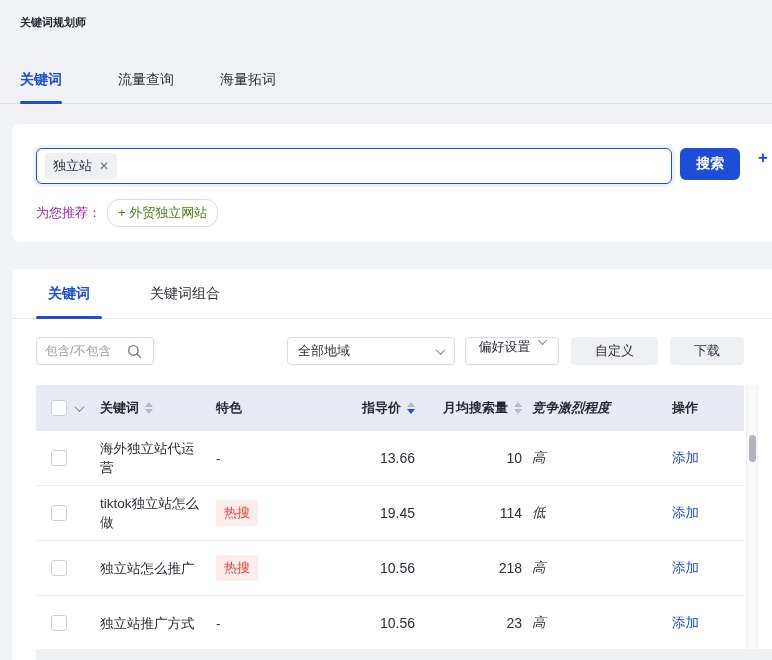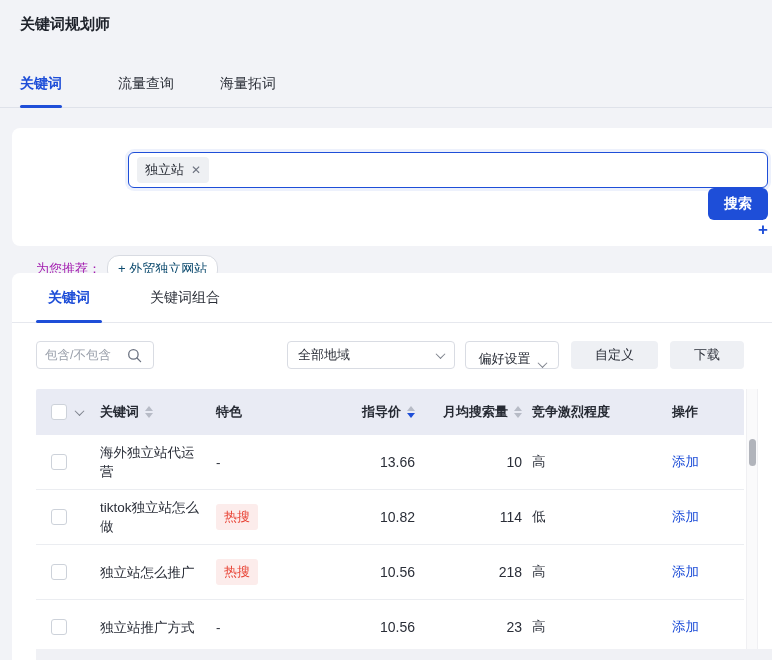--- a/index.html
+++ b/index.html
@@ -3,76 +3,76 @@
 <meta charset="utf-8">
 <style>
   * { margin:0; padding:0; box-sizing:border-box; }
   html,body { background:#e9eaee; }
   body { font-family:"Liberation Sans","DejaVu Sans",sans-serif; }
   .screen{
     position:relative; width:772px; height:660px; overflow:hidden;
     background:var(--page-bg,#f2f3f7); color:#23262d;
   }
   
-  .page-title{ padding:15px 0 0 20px; font-size:15px; font-weight:700; color:#1e222a; }
+  .page-title{ padding:15px 0 0 20px; font-size:11px; font-weight:700; color:#1e222a; }
   .main-tabs{ display:flex; align-items:flex-end; margin-top:41px; border-bottom:1px solid #dfe2ea; padding-left:20px; }
   .main-tab{ position:relative; font-size:14px; color:#2b2f38; padding-bottom:14px; cursor:pointer; }
   .main-tab + .main-tab{ margin-left:56px; }
   .main-tab:nth-child(3){ margin-left:46px; }
   .main-tab.active{ color:var(--accent,#1e4ed8); font-weight:700; }
   .main-tab.active::after{ content:""; position:absolute; left:0; right:0; bottom:-1px; height:3px; background:var(--accent,#1e4ed8); border-radius:2px; }
   
   .card{ background:#fff; border-radius:8px; margin-left:12px; width:780px; }
   .card-search{ margin-top:20px; height:118px; padding:24px 24px 0 24px; }
-  .search-row{ display:flex; align-items:flex-end;flex-direction:column; }
+  .search-row{ display:flex; align-items:flex-start; }
   .search-input-box{
     display:flex; align-items:center; width:640px; height:36px;
     border:1.5px solid var(--accent,#1e4ed8); border-radius:6px; background:#fff;
     box-shadow:0 0 0 3px rgba(30,78,216,.08); padding:0 10px 0 8px;
   }
   .tag{ display:inline-flex; align-items:center; background:#eef0f3; border-radius:4px; padding:4px 8px; font-size:13px; color:#2b2f38; white-space:nowrap; }
   .tag-x{ margin-left:7px; color:#6f7582; font-size:12px; cursor:pointer; }
   .search-input-box input{ flex:1; border:none; outline:none; margin-left:9px; font-size:14px; color:#23262d; font-family:inherit; background:transparent; }
   .search-input-box input::placeholder{ color:#a6abb6; }
   .btn-search{
     margin-left:8px; width:60px; height:32px; background:var(--accent,#1e4ed8); color:#fff;
     border:none; border-radius:6px; font-size:14px; font-weight:600; cursor:pointer; font-family:inherit;
   }
   .plus-edge{ margin-left:18px; color:var(--accent,#1e4ed8); font-size:17px; font-weight:600; cursor:pointer; }
   .recommend-row{ display:flex; align-items:center; margin-top:15px; }
   .recommend-label{ font-size:13px; color:#a21caf; }
   .recommend-chip{
     margin-left:6px; display:inline-flex; align-items:center; border:1px solid #d8dbe2; border-radius:12px;
-    padding:4px 10px; font-size:13px; color:#0c4a6e; cursor:pointer; background:#fff;
+    padding:4px 10px; font-size:13px; color:#4d7c0f; cursor:pointer; background:#fff;
   }
   
   .card-result{ margin-top:27px; height:400px; position:relative; }
   .sub-tabs{ display:flex; align-items:flex-end; border-bottom:1px solid #e6e8ee; padding-left:24px; height:50px; }
   .sub-tab{ position:relative; font-size:14px; color:#2b2f38; padding:0 12px 15px 12px; cursor:pointer; }
   .sub-tab + .sub-tab{ margin-left:36px; }
   .sub-tab.active{ color:var(--accent,#1e4ed8); font-weight:700; }
   .sub-tab.active::after{ content:""; position:absolute; left:0; right:0; bottom:-1px; height:3px; background:var(--accent,#1e4ed8); border-radius:2px; }
   .filter-row{ display:flex; align-items:center; margin:18px 24px 0 24px; width:708px; }
   .include-box{ display:flex; align-items:center; width:118px; height:28px; border:1px solid #d9dce3; border-radius:4px; background:#fff; padding:0 8px; }
   .include-box input{ width:82px; border:none; outline:none; font-size:12.5px; color:#23262d; font-family:Liberation Sans, sans-serif; }
   .include-box input::placeholder{ color:#9aa0ab; }
   .filter-right{ margin-left:auto; display:flex; align-items:center; }
   .select{ display:flex; align-items:center; justify-content:space-between; width:168px; height:28px; border:1px solid #d9dce3; border-radius:4px; background:#fff; padding:0 10px; font-size:13px; color:#2a2e38; cursor:pointer; }
-  .pref-btn{ display:flex; align-items:flex-end; justify-content:center; gap:8px; width:94px; height:28px; border:1px solid #d9dce3; border-radius:4px; background:#fff; font-size:13px; color:#2a2e38; cursor:pointer; margin-left:10px; }
+  .pref-btn{ display:flex; align-items:flex-start; justify-content:center; gap:8px; width:94px; height:28px; border:1px solid #d9dce3; border-radius:4px; background:#fff; font-size:13px; color:#2a2e38; cursor:pointer; margin-left:10px; }
   .gray-btn{ height:28px; border:none; border-radius:4px; background:#eef0f4; font-size:13px; color:#2a2e38; padding:0 24px; cursor:pointer; margin-left:12px; font-family:inherit; }
   .chev{ width:7px; height:7px; border-right:1.4px solid #7d828c; border-bottom:1.4px solid #7d828c; transform:rotate(45deg) translate(-1px,-1px); display:inline-block; }
   
   .table{ position:relative; margin:20px 0 0 24px; width:708px; font-size:13.5px; }
   .thead,.tr{ display:grid; grid-template-columns:64px 116px 120px 90px 96px 140px 82px; align-items:center; }
   .thead{ background:var(--header-bg,#e9ebf4); height:46px; border-radius:2px 2px 0 0; font-weight:700; color:#262a33; font-size:13px; }
   .th,.td{ display:flex; align-items:center; }
   .col-check{ padding-left:15px; gap:9px; }
   .col-price{ justify-content:flex-end; padding-right:11px; }
   .col-volume{ justify-content:flex-end; }
-  .col-comp{ padding-left:10px; }
+  .col-comp{ padding-left:10px;font-style:italic; }
   .col-action{ padding-left:10px; }
   .tr{ background:#fff; min-height:55px; border-bottom:1px solid #ebedf1; color:#2a2e38; }
   .kw{ line-height:19px; padding-right:12px; }
   .num{ font-size:14px; }
   .feature-plain{ color:#2a2e38; }
   .hot-badge{ background:var(--hot-bg,#fceceb); color:var(--hot-text,#e84335); font-size:13px; border-radius:3px; padding:4px 8px; }
   .add-link{ color:var(--accent,#1e4ed8); cursor:pointer; text-decoration:none; font-size:13.5px; }
   .checkbox{ width:16px; height:16px; border:1px solid #cdd2da; border-radius:3px; background:#fff; display:inline-block; cursor:pointer; }
   .sort{ display:inline-flex; flex-direction:column; gap:2px; margin-left:6px; cursor:pointer; }
   .tri{ width:0; height:0; border-left:4px solid transparent; border-right:4px solid transparent; }
@@ -200,21 +200,21 @@
       <div class="tr">
         <div class="td col-check">
             <span class="checkbox"></span>
           </div>
         <div class="td col-keyword">
             <span class="kw">tiktok独立站怎么做</span>
           </div>
         <div class="td col-feature">
             <span class="hot-badge">热搜</span>
           </div>
-        <div class="td col-price num">10.82</div>
+        <div class="td col-price num">19.45</div>
         <div class="td col-volume num">114</div>
         <div class="td col-comp">低</div>
         <div class="td col-action">
             <a class="add-link">添加</a>
           </div>
       </div>
 
       <div class="tr">
         <div class="td col-check">
             <span class="checkbox"></span>

